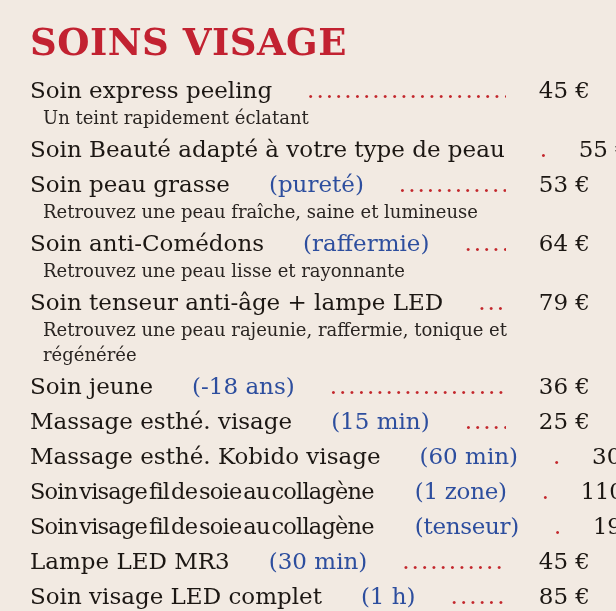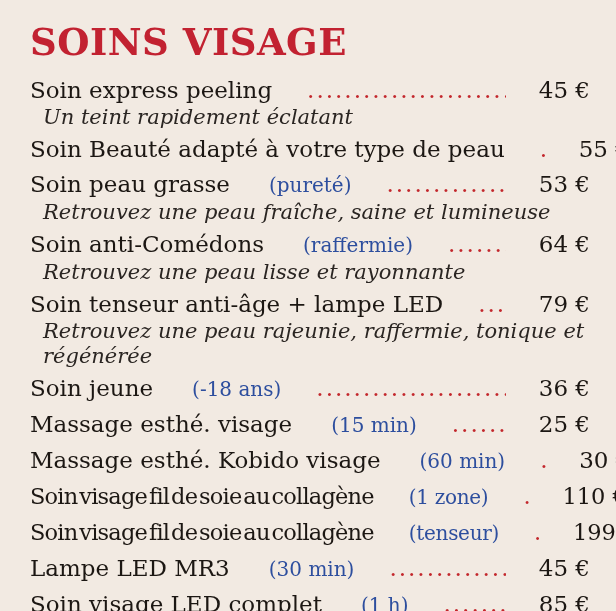--- a/index.html
+++ b/index.html
@@ -30,53 +30,52 @@
     align-items: baseline;
     line-height: 35px;
     font-size: 23px;
     white-space: nowrap;
     gap: 32px;
   }
   .name { flex: 0 0 auto; }
   .opt {
     flex: 0 0 auto;
     color: #2d4e9e;
-    font-size: 20px;
+    font-size: 23px;
     margin-left: 7px;
   }
   .opt:empty { display: none; }
   .leader {
     flex: 1 1 auto;
     overflow: hidden;
     white-space: nowrap;
     color: #c3272c;
     margin: 0 1px 0 3px;
     min-width: 6px;
   }
   .leader::after {
     content: "......................................................................................................................";
     letter-spacing: 2px;
   }
   .price {
     flex: 0 0 auto;
     white-space: nowrap;
   }
   .desc {
-    font-style: italic;
-    font-size: 21px;
+    font-size: 18px;
     line-height: 25px;
     padding-left: 13px;
     color: #2a2522;
     margin-top: -3px;
     margin-bottom: 2px;
   }
   .desc:empty { display: none; }
   .condensed { font-size: 22.5px; }
   .condensed .name { letter-spacing: -0.8px; word-spacing: -4.5px; }
-  .condensed .opt { margin-left: 3px; letter-spacing: -0.3px; }
+  .condensed .opt { margin-left: 9px; letter-spacing: -0.3px; }
 </style>
 </head>
 <body>
 
 <div class="card">
 
   <h1 class="title">SOINS VISAGE</h1>
 
   <div class="row">
     <span class="name">Soin express peeling</span>

